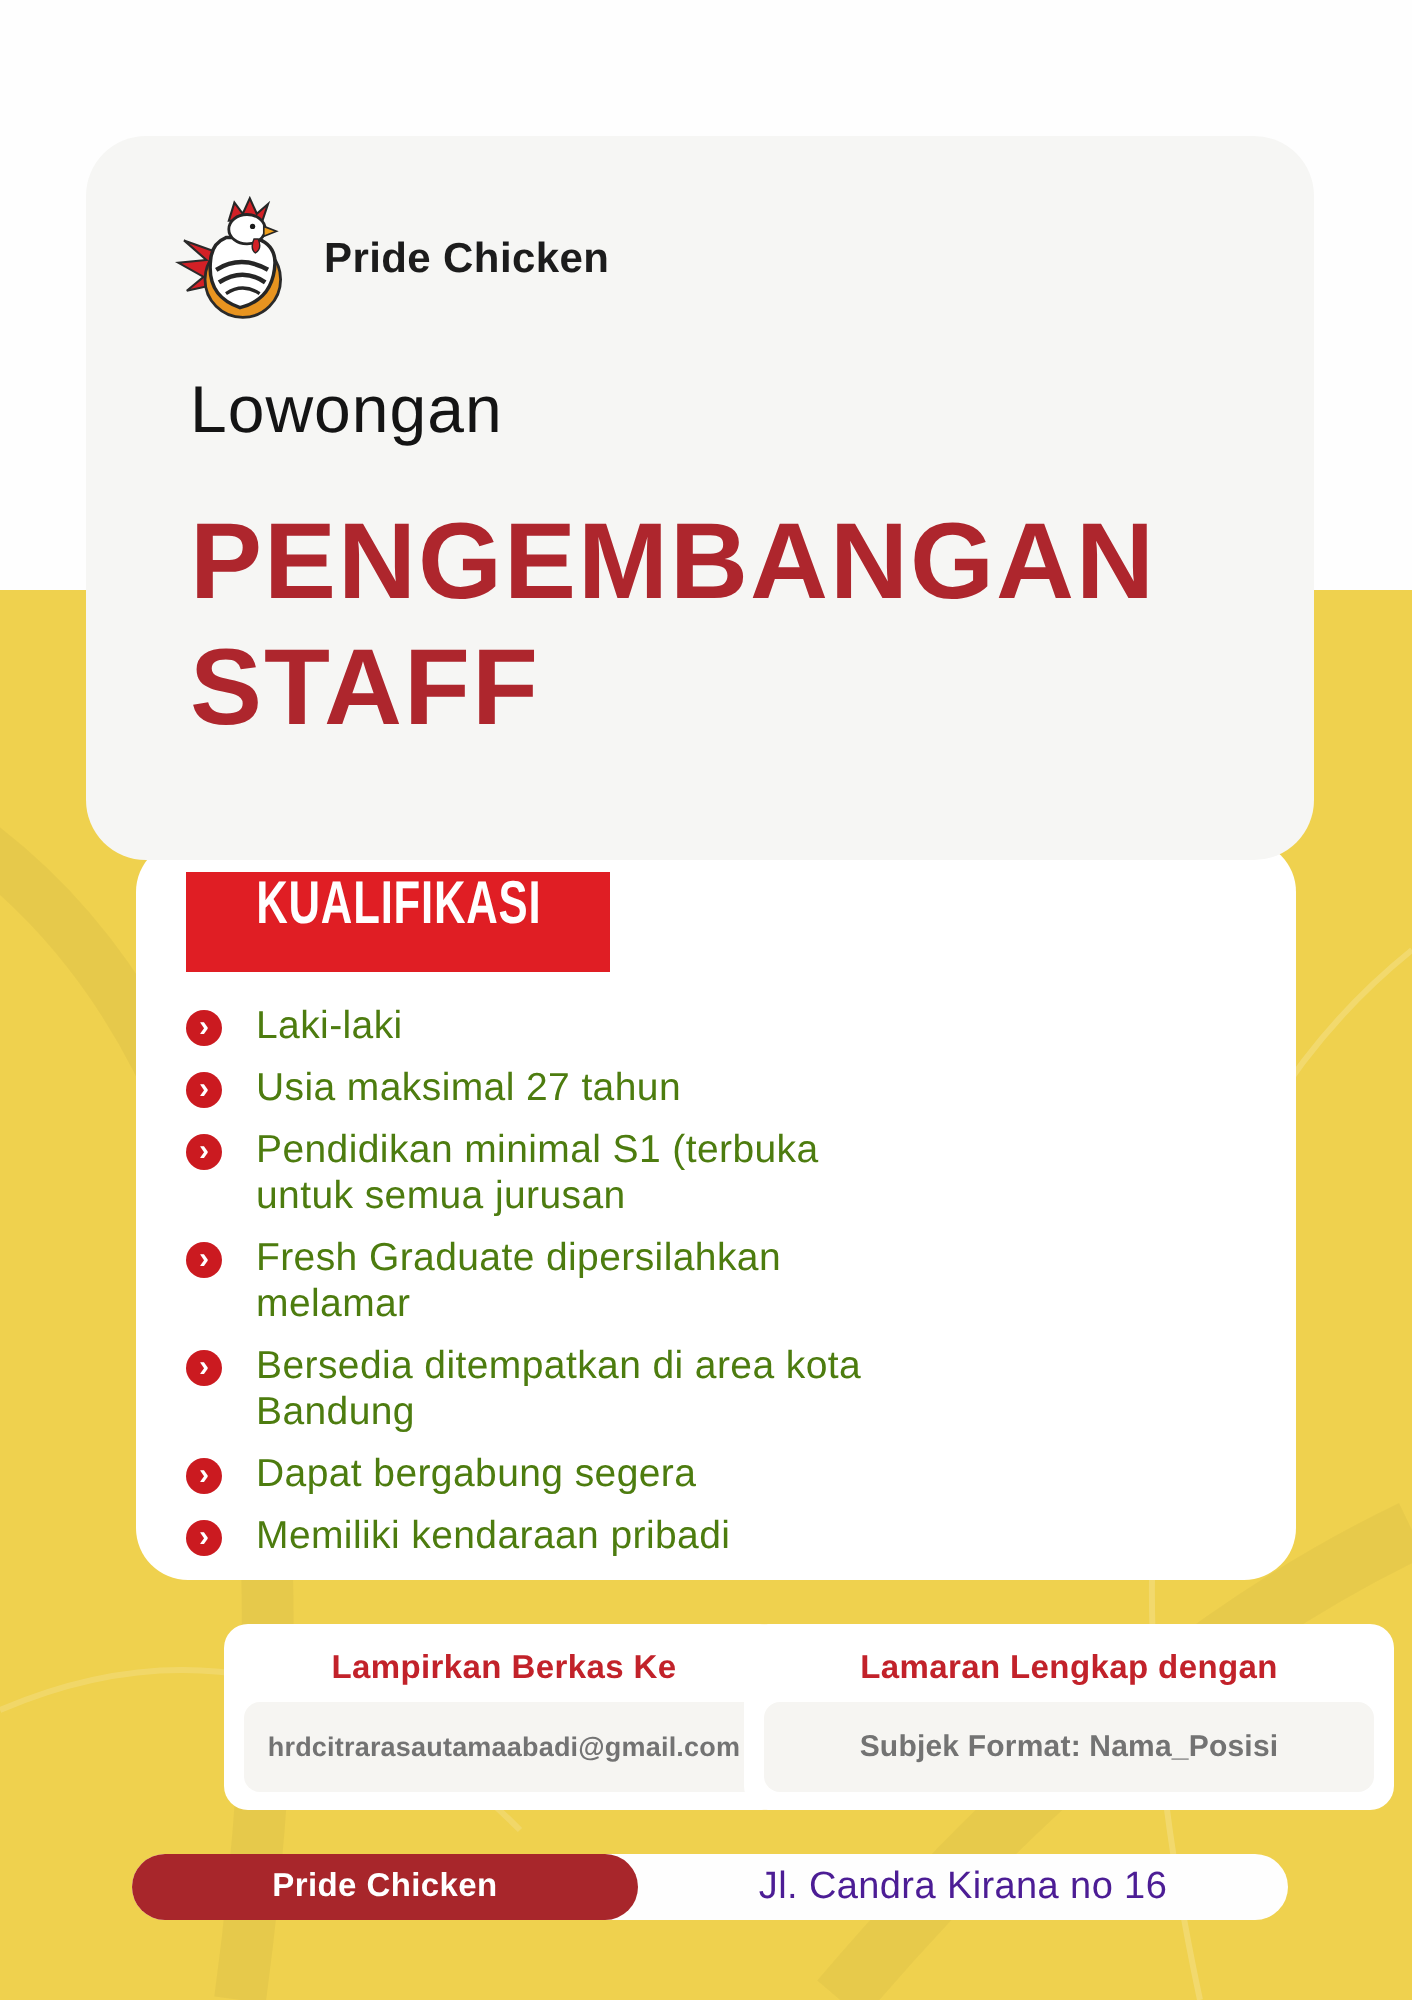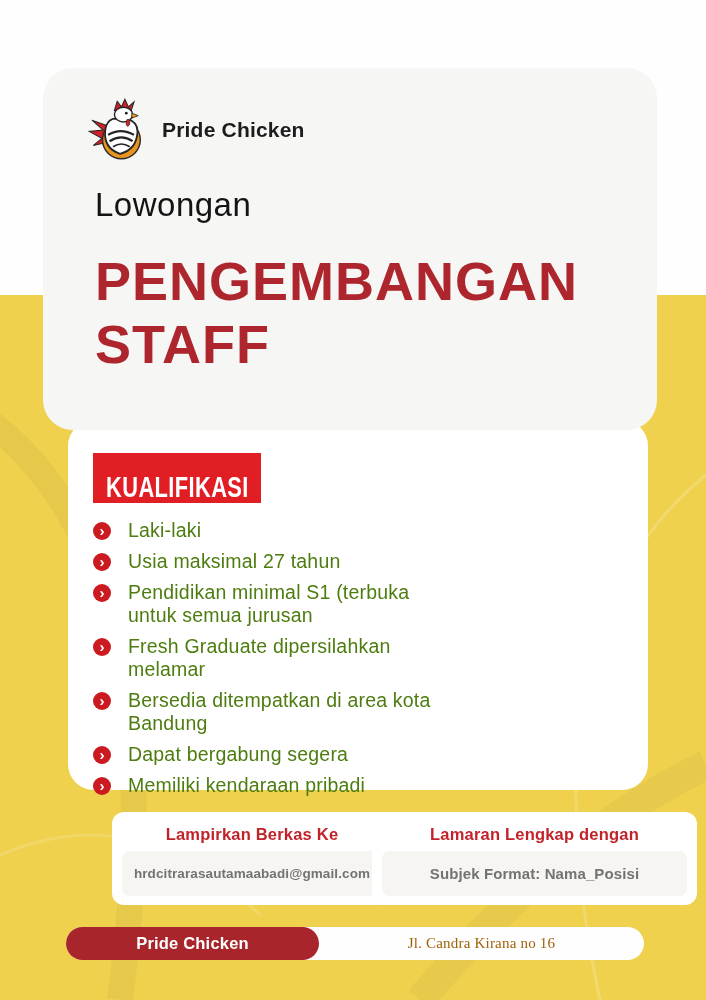--- a/index.html
+++ b/index.html
@@ -31,22 +31,22 @@
     font-size:54px;font-weight:800;color:#AE262D;
     line-height:63px;letter-spacing:1px;
   }
   
   .card-qual{
     position:absolute;left:68px;top:420px;width:580px;height:370px;
     background:#FFFFFF;border-radius:26px;z-index:1;
     padding-top:1px;box-sizing:border-box;
   }
   .qual-badge{
-    margin:32px 0 12px 25px;width:168px;height:50px;
-    background:#E01E24;display:flex;align-items:flex-end;justify-content:center;
+    margin:15px 0 12px 25px;width:212px;height:50px;
+    background:#E01E24;display:flex;align-items:flex-start;justify-content:center;
   }
   .qual-badge span{
     color:#FFFFFF;font-size:28px;font-weight:700;letter-spacing:.5px;
     transform:scaleX(0.78) scaleY(1.08);transform-origin:center;white-space:nowrap;
   }
   .qual-list{list-style:none;margin:0;padding:0 0 0 25px;}
   .qual-list li{display:flex;align-items:flex-start;gap:17px;padding:4px 0;}
   .bullet{
     flex:0 0 auto;width:18px;height:18px;border-radius:50%;
     background:#CB1A20;color:#FFFFFF;margin-top:3px;
@@ -81,21 +81,21 @@
     position:absolute;left:66px;top:927px;width:578px;height:33px;
     background:#FEFEFE;border-radius:17px;display:flex;z-index:1;
   }
   .footer-brand{
     width:253px;height:33px;background:#A8262B;border-radius:17px;
     display:flex;align-items:center;justify-content:center;
     color:#FFFFFF;font-weight:700;font-size:16.5px;letter-spacing:.2px;
   }
   .footer-address{
     flex:1;display:flex;align-items:center;justify-content:center;
-    color:#a16207;font-size:15px;letter-spacing:.2px;font-family:Liberation Serif, serif;
+    color:#4c1d95;font-size:19px;letter-spacing:.2px;
   }
 </style>
 </head>
 <body>
 
 <div class="bg-yellow">
   <svg width="706" height="705" viewBox="0 0 706 705">
     <path d="M-20,120 Q180,260 120,705" stroke="rgba(0,0,0,0.035)" stroke-width="26" fill="none"></path>
     <path d="M706,180 Q520,330 600,705" stroke="rgba(255,255,255,0.18)" stroke-width="3" fill="none"></path>
     <path d="M420,705 Q560,540 706,470" stroke="rgba(0,0,0,0.03)" stroke-width="30" fill="none"></path>

